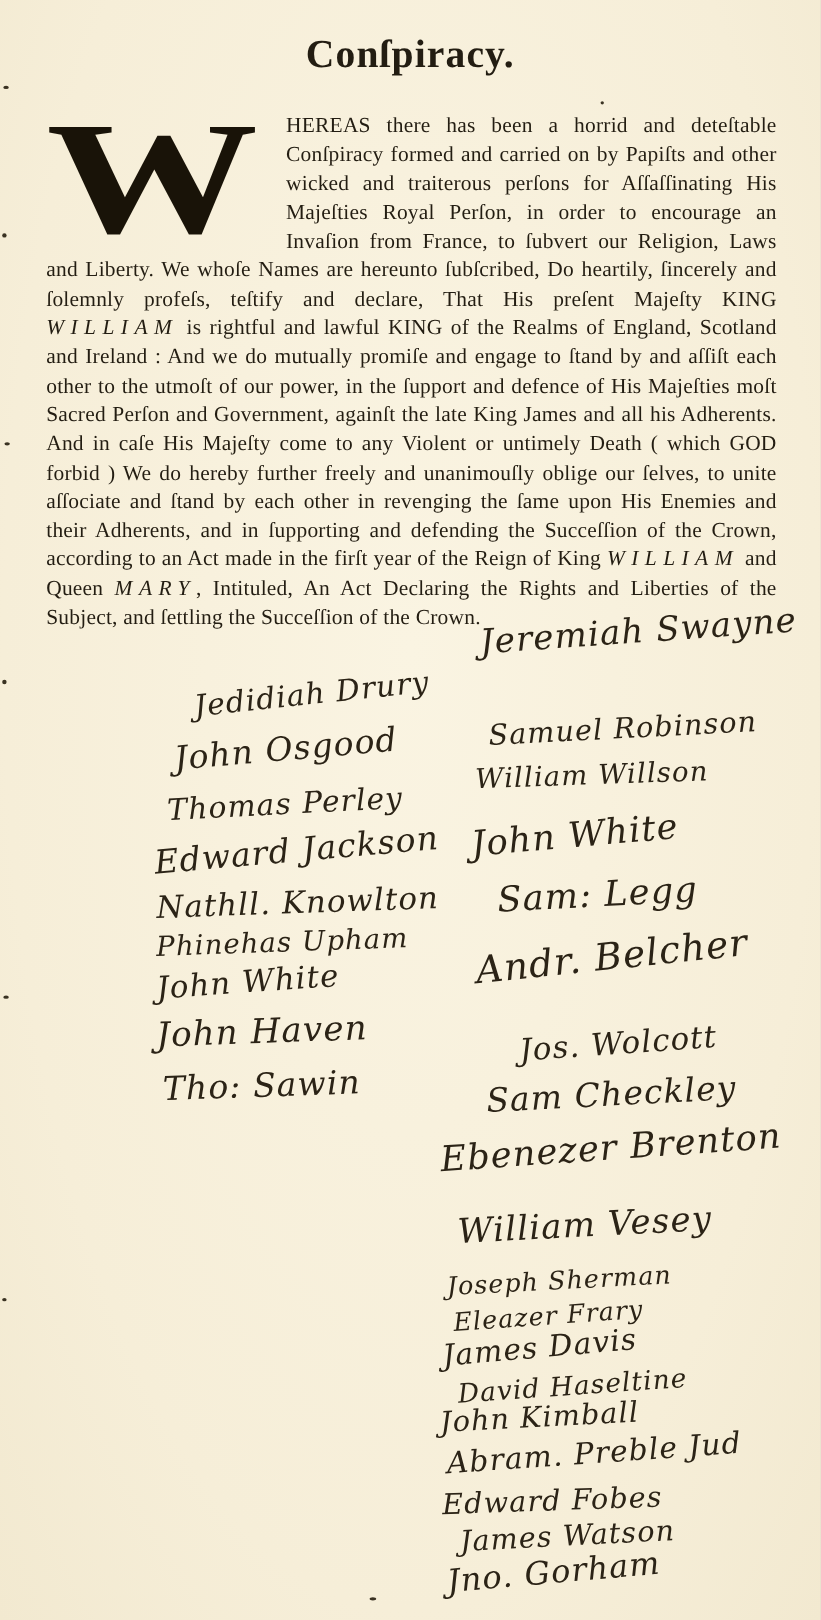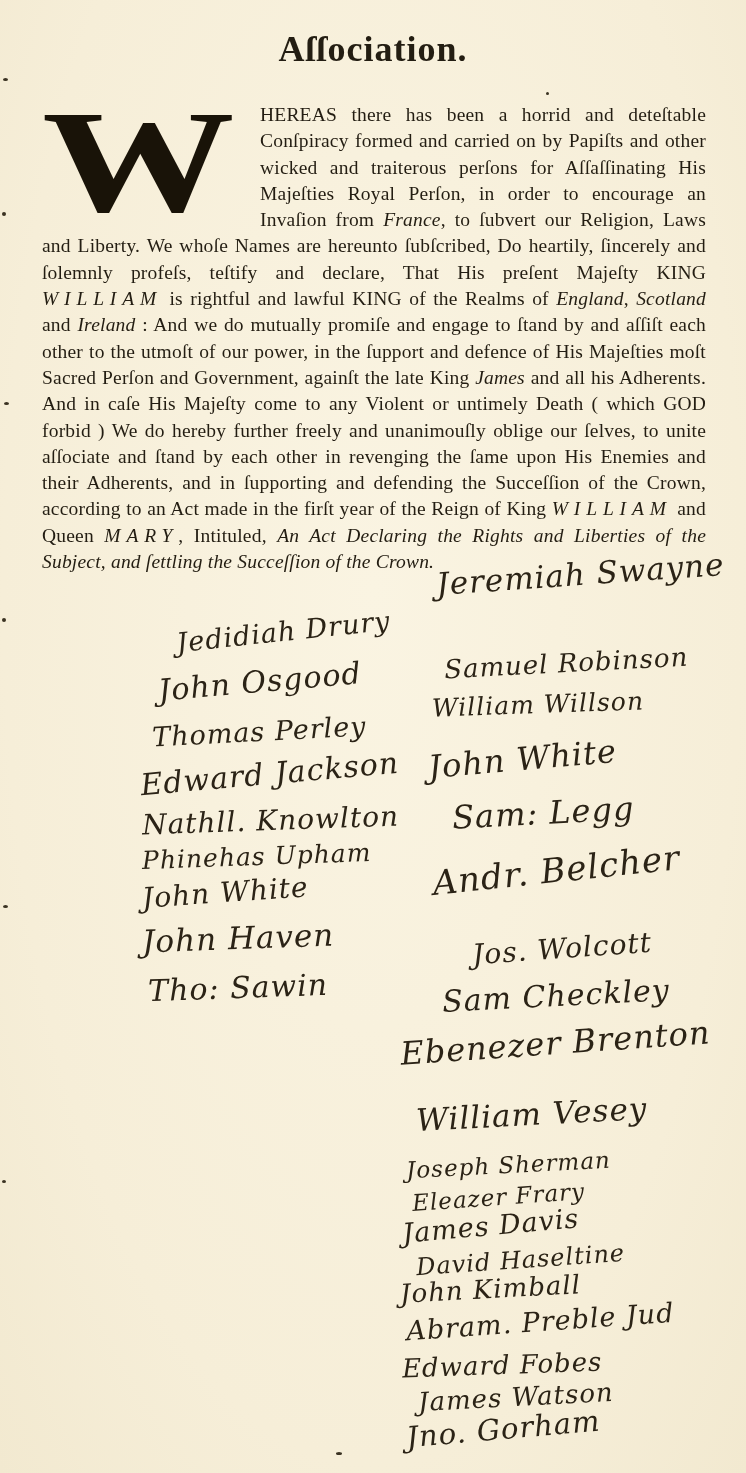--- a/index.html
+++ b/index.html
@@ -19,34 +19,34 @@
     position:absolute; left:42px; top:102px; width:664px;
     font-size:19.5px; line-height:26.3px; text-align:justify;
     letter-spacing:0.2px;
   }
   .dropcap {
     float:left; display:inline-block;
     width:208px; font-size:146px; line-height:108px; font-weight:bold;
     transform:scaleX(1.32); transform-origin:left center;
     margin:6px 10px 0 0; color:#191308;
   }
-  .it { font-style:italic; }
+  .it { }
   .kingname { font-style:italic; font-weight:normal; letter-spacing:0.30em; }
   .sig {
     position:absolute; font-family:"DejaVu Serif", serif; font-style:italic;
     white-space:nowrap; color:#2b2316; letter-spacing:1px;
   }
   .speckle { position:absolute; background:#3a3222; border-radius:50%; }
 </style>
 </head>
 <body>
 
 <div class="page">
 
-  <div class="title">Aſſociation.</div>
+  <div class="title">Conſpiracy.</div>
 
   <div class="body-text">
     <span class="dropcap">W</span><span>HEREAS there has been a horrid and deteſtable Conſpiracy formed and carried on by Papiſts and other wicked and traiterous perſons for Aſſaſſinating His Majeſties Royal Perſon, in order to encourage an Invaſion from </span><span class="it">France</span><span>, to ſubvert our Religion, Laws and Liberty.  We whoſe Names are hereunto ſubſcribed, Do heartily, ſincerely and ſolemnly profeſs, teſtify and declare,  That His preſent Majeſty KING </span><span class="kingname">WILLIAM</span><span> is rightful and lawful KING of the Realms of </span><span class="it">England</span><span>, </span><span class="it">Scotland</span><span> and </span><span class="it">Ireland</span><span> : And we do mutually promiſe and engage to ſtand by and aſſiſt each other to the utmoſt of our power, in the ſupport and defence of His Majeſties moſt Sacred Perſon and Government, againſt the late King </span><span class="it">James</span><span> and all his Adherents.  And in caſe His Majeſty come to any Violent or untimely Death ( which GOD forbid ) We do hereby further freely and unanimouſly oblige our ſelves, to unite aſſociate and ſtand by each other in revenging the ſame upon His Enemies and their Adherents, and in ſupporting and defending the Succeſſion of the Crown, according to an Act made in the firſt year of the Reign of King </span><span class="kingname">WILLIAM</span><span> and Queen </span><span class="kingname">MARY</span><span>, Intituled, </span><span class="it">An Act Declaring the Rights and Liberties of the Subject, and ſettling the Succeſſion of the Crown.</span>
   </div>
 
   <div class="sig" style="left:436px; top:556px; font-size:31px; transform:rotate(-4deg);">Jeremiah Swayne</div>
 
   <div class="sig" style="left:176px; top:616px; font-size:27px; transform:rotate(-6deg);">Jedidiah Drury</div>
   <div class="sig" style="left:158px; top:664px; font-size:30px; transform:rotate(-5deg);">John Osgood</div>
   <div class="sig" style="left:152px; top:716px; font-size:27px; transform:rotate(-3deg);">Thomas Perley</div>

